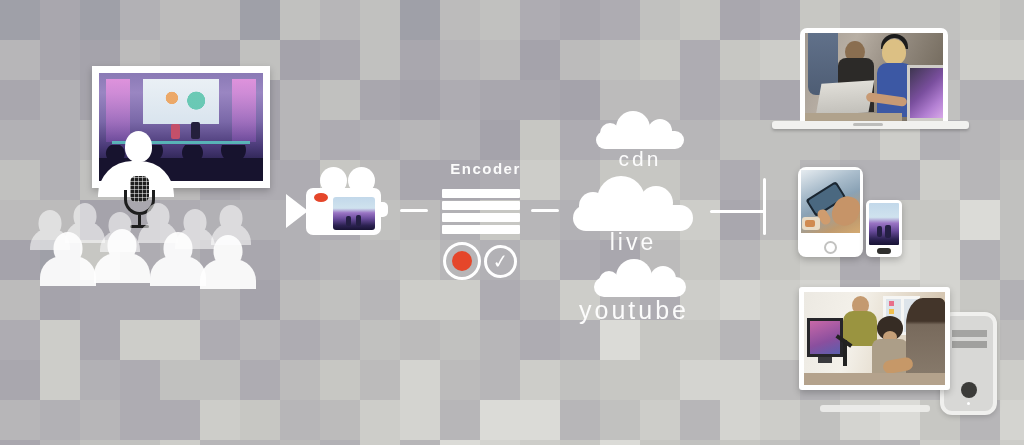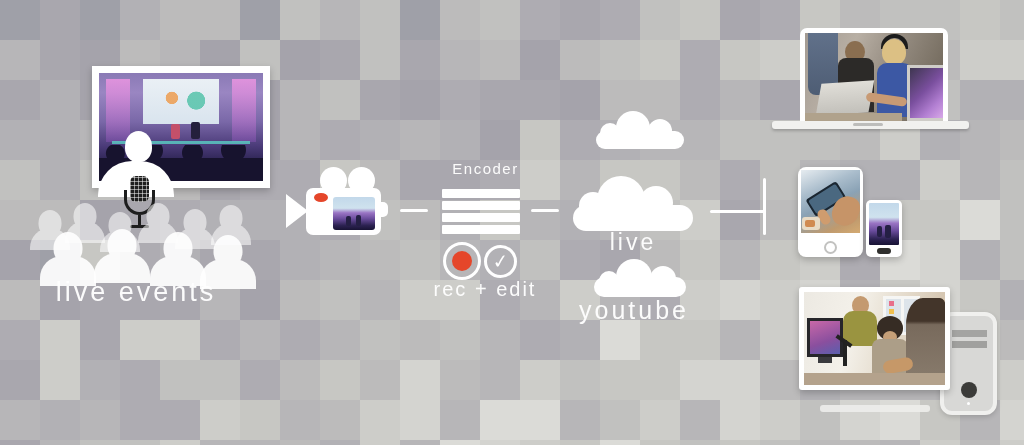--- a/index.html
+++ b/index.html
@@ -421,63 +421,62 @@
       <span class="person" style="left:122px;top:32px;width:56px;height:54px;opacity:0.92">
         <span class="p-head" style="width:29px;height:32px"></span>
         <span class="p-body" style="height:30px"></span>
       </span>
       <span class="person" style="left:172px;top:35px;width:56px;height:54px;opacity:0.92">
         <span class="p-head" style="width:29px;height:32px"></span>
         <span class="p-body" style="height:30px"></span>
       </span>
     </div>
 
-  <div class="lbl" style="left:30px;top:277px;width:212px;font-size:27px;">live events</div>
 
   <div class="abs" style="left:283px;top:164px;width:110px;height:75px;">
     <span class="abs" style="left:37px;top:3px;width:27px;height:27px;background:#fff;border-radius:50%;"></span>
     <span class="abs" style="left:65px;top:3px;width:27px;height:27px;background:#fff;border-radius:50%;"></span>
     <span class="abs" style="left:3px;top:30px;width:0;height:0;
       border-top:17px solid transparent;border-bottom:17px solid transparent;border-left:22px solid #fff;"></span>
     <span class="abs" style="left:95px;top:38px;width:10px;height:15px;background:#fff;border-radius:0 5px 5px 0;"></span>
     <span class="abs" style="left:23px;top:24px;width:75px;height:47px;background:#fff;border-radius:7px;"></span>
     <span class="abs" style="left:31px;top:29px;width:14px;height:9px;background:var(--accent,#e5462a);border-radius:50%;"></span>
     <span class="ph ministage" style="left:50px;top:33px;width:42px;height:33px;border-radius:3px;">
       <span class="fig" style="left:30%;top:58%;width:5px;height:10px;"></span>
       <span class="fig" style="left:55%;top:55%;width:5px;height:11px;"></span>
     </span>
   </div>
 
   <div class="dash" style="left:400px;top:209px;width:28px;"></div>
 
-  <div class="lbl" style="left:428px;top:160px;width:115px;font-size:15px;letter-spacing:1.5px;">Encoder</div>
+  <div class="lbl" style="left:428px;top:160px;width:115px;font-size:15px;letter-spacing:1.5px;font-weight:bold;">Encoder</div>
 
   <div class="abs" style="left:442px;top:189px;width:78px;height:46px;">
     <span class="bar" style="left:0;top:0;width:78px;height:9px;"></span>
     <span class="bar" style="left:0;top:12px;width:78px;height:9px;"></span>
     <span class="bar" style="left:0;top:24px;width:78px;height:9px;"></span>
     <span class="bar" style="left:0;top:36px;width:78px;height:9px;"></span>
   </div>
 
   <div class="dash" style="left:531px;top:209px;width:28px;"></div>
 
   <div class="ring" style="left:443px;top:242px;width:38px;height:38px;">
     <span class="abs" style="left:6px;top:6px;width:20px;height:20px;background:var(--accent,#e5462a);border-radius:50%;"></span>
   </div>
   <div class="ring" style="left:484px;top:245px;width:33px;height:33px;">
     <span class="abs" style="left:0;top:2px;width:27px;text-align:center;color:#fff;font-size:19px;transform:rotate(-6deg);">✓</span>
   </div>
-  <div class="lbl" style="left:423px;top:278px;width:124px;font-size:20px;letter-spacing:2px;">rec + edit</div>
 
   <div class="cloud" style="left:596px;top:111px;width:88px;height:38px;">
     <i style="left:4px;top:12px;width:20px;height:20px;"></i>
     <i style="left:20px;top:0;width:34px;height:34px;"></i>
     <i style="left:52px;top:8px;width:24px;height:24px;"></i>
     <span class="cb" style="height:18px;"></span>
   </div>
+  <div class="lbl" style="left:596px;top:147px;width:88px;font-size:21px;">cdn</div>
 
   <div class="cloud" style="left:573px;top:176px;width:120px;height:55px;">
     <i style="left:6px;top:16px;width:28px;height:28px;"></i>
     <i style="left:24px;top:0;width:48px;height:48px;"></i>
     <i style="left:66px;top:10px;width:34px;height:34px;"></i>
     <span class="cb" style="height:26px;"></span>
   </div>
   <div class="lbl" style="left:573px;top:229px;width:120px;font-size:23px;">live</div>
 
   <div class="cloud" style="left:594px;top:259px;width:92px;height:38px;">

